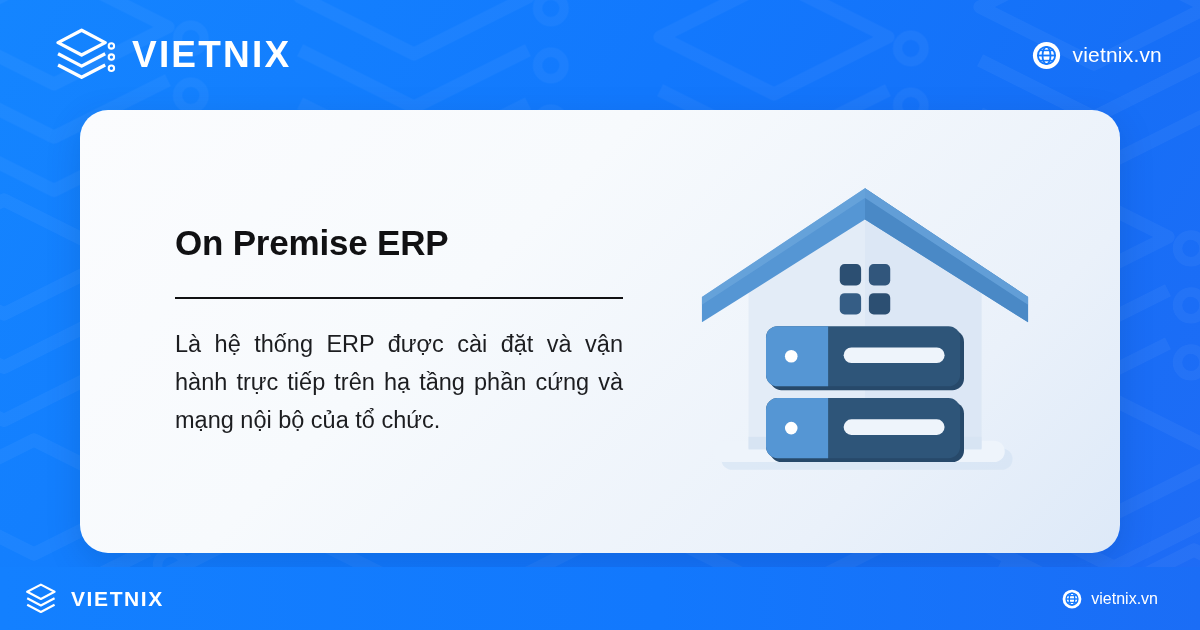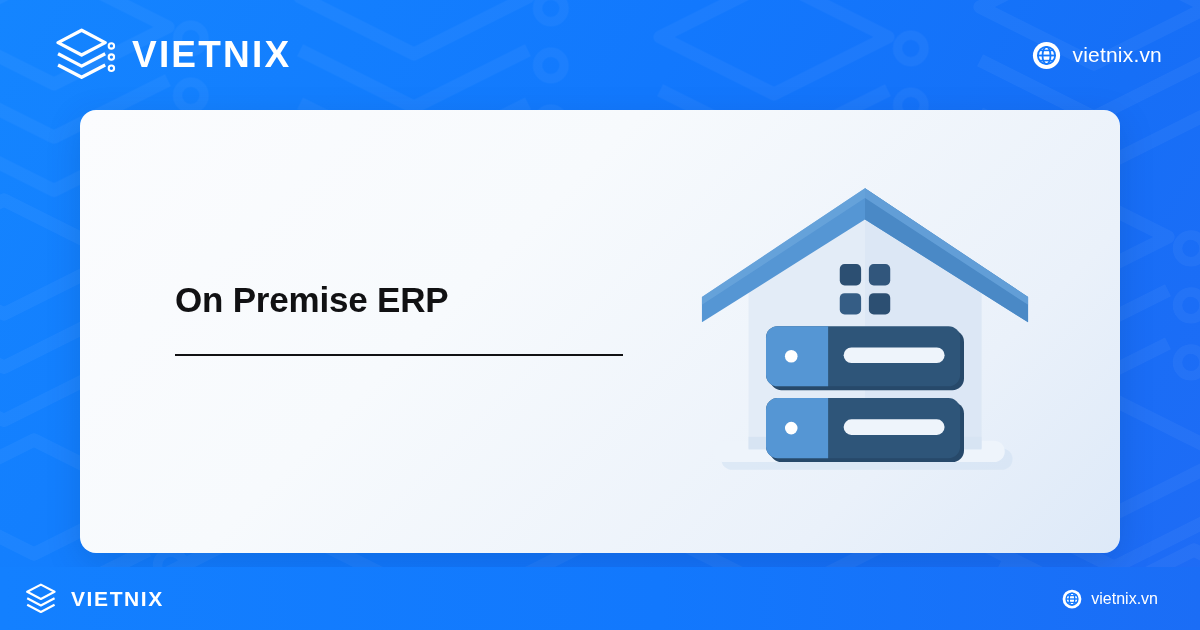--- a/index.html
+++ b/index.html
@@ -43,21 +43,21 @@
   .site-icon { width:29px; height:29px; flex:none; }
   .site-text {
     color:#ffffff; font-size:21px; letter-spacing:.2px;
   }
 
   
   .card {
     position:absolute;
     left:80px; top:110px;
     width:1040px; height:443px;
-    border-radius:16px;
+    border-radius:28px;
     background:linear-gradient(135deg,#fbfcfe 0%,#f7fafd 38%,#eaf1fa 78%,#dde9f8 100%);
     box-shadow:0 10px 34px rgba(3,48,110,.18);
     display:flex; align-items:center;
     z-index:6;
     overflow:hidden;
   }
   .card-left {
     width:560px;
     padding-left:95px;
     padding-right:20px;
@@ -165,20 +165,21 @@
       </svg>
       <span class="site-text">vietnix.vn</span>
     </div>
   </div>
 
   <div class="card">
 
     <div class="card-left">
       <div class="card-title">On Premise ERP</div>
       <div class="card-rule"></div>
+      <div class="card-body">Là hệ thống ERP được cài đặt và vận hành trực tiếp trên hạ tầng phần cứng và mạng nội bộ của tổ chức.</div>
     </div>
 
     <div class="card-right">
       <svg class="illustration" viewBox="0 0 340 340">
 
         <rect x="22" y="290" width="300" height="22" rx="11" fill="#cfe0f2" opacity=".55"></rect>
         <rect x="14" y="282" width="300" height="22" rx="11" fill="#eef4fb"></rect>
 
         <path d="M50 118 L170 38 L290 118 L290 290 L50 290 Z" fill="#e3ecf7"></path>
         <path d="M170 38 L290 118 L290 290 L170 290 Z" fill="#dce7f5"></path>

